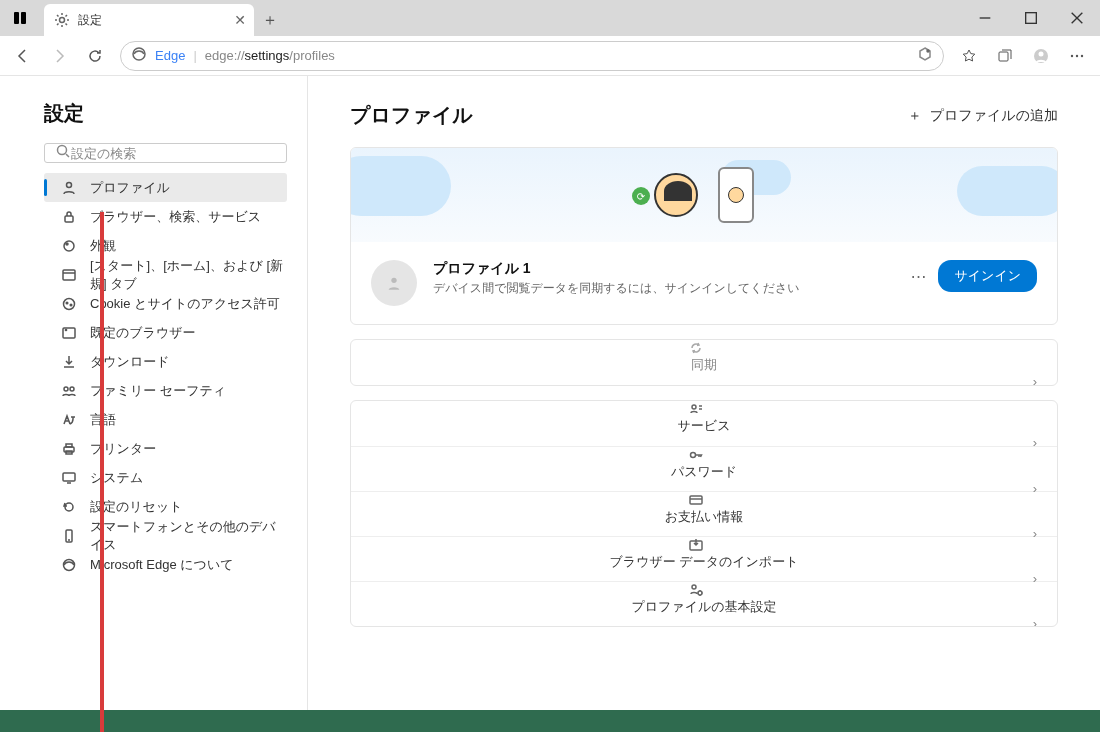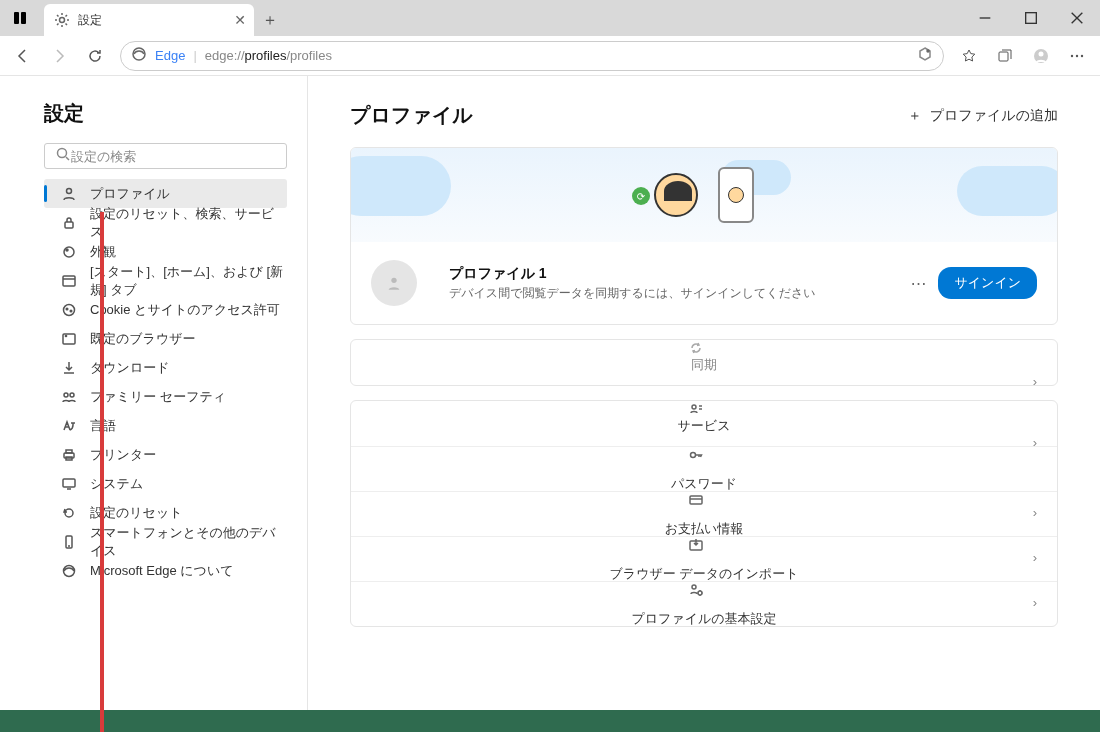--- a/index.html
+++ b/index.html
@@ -26,21 +26,21 @@
 .addr-url { color:#888; }
 .addr-url b { color:#222; font-weight:normal; }
 .addr-right { margin-left:auto; display:flex; gap:6px; }
 
 
 .content { display:flex; height: calc(100% - 76px - 22px); }
 
 
 .sidebar { width:308px; padding: 24px 20px 0 44px; border-right:1px solid #e5e5e5; position:relative;}
 .sidebar h1 { font-size:20px; font-weight:600; margin-bottom:16px; color:#111;}
-.search-box { display:flex;align-items:center;border:1px solid #ccc;border-radius:3px;height:26px;padding:0 10px;margin-bottom:10px;}
+.search-box { display:flex;align-items:center;border:1px solid #ccc;border-radius:3px;height:20px;padding:0 10px;margin-bottom:10px;}
 .search-box input { border:none;outline:none;font-size:13px;flex:1;color:#333;}
 .search-box input::placeholder { color:#888;}
 .nav { list-style:none; }
 .nav li { display:flex;align-items:center;height:29px;font-size:13px;color:#333;padding-left:16px;border-radius:3px;cursor:pointer;position:relative;}
 .nav li.active { background:#eaeaea; }
 .nav li.active::before { content:""; position:absolute;left:0;top:6px;bottom:6px;width:3px;background:#0078d4;border-radius:2px;}
 .nav li .icon { width:18px;height:18px;margin-right:12px;color:#555;display:flex;align-items:center;justify-content:center;flex-shrink:0;}
 
 
 .main { flex:1; padding: 26px 42px 0 42px; overflow:auto;}
@@ -53,30 +53,30 @@
 .cloud { position:absolute;background:#cfe8fb;border-radius:50px;}
 .cloud.c1 { width:120px;height:60px;left:-20px;top:8px;}
 .cloud.c2 { width:110px;height:50px;right:-10px;top:18px;}
 .cloud.c3 { width:70px;height:35px;left:370px;top:12px;}
 .hero-center { position:absolute;left:50%;top:50%;transform:translate(-50%,-50%);display:flex;align-items:center;gap:20px;}
 .avatar-ill { width:44px;height:44px;border-radius:50%;background:#ffd89e;border:2px solid #333;position:relative;}
 .avatar-ill::after{content:"";position:absolute;top:6px;left:8px;width:28px;height:20px;background:#333;border-radius:50% 50% 0 0;}
 .phone-ill { width:36px;height:56px;border:2px solid #888;border-radius:6px;background:#fff;display:flex;align-items:center;justify-content:center;}
 .sync-badge { width:18px;height:18px;border-radius:50%;background:#4caf50;color:#fff;font-size:10px;display:flex;align-items:center;justify-content:center;}
 
-.profile-row { display:flex;align-items:center;padding:18px 20px;gap:32px;}
+.profile-row { display:flex;align-items:flex-start;padding:18px 20px;gap:16px;}
 .avatar { width:46px;height:46px;border-radius:50%;background:#e5e5e5;display:flex;align-items:center;justify-content:center;color:#aaa;}
 .profile-text .title { font-size:14px;font-weight:600;color:#111;}
 .profile-text .sub { font-size:12px;color:#666;margin-top:2px;}
 .profile-actions { margin-left:auto;display:flex;align-items:center;gap:12px;}
 .dots { color:#666;font-size:16px;cursor:pointer;}
 .signin-btn { background:#0078d4;color:#fff;border:none;border-radius:13px;padding:7px 16px;font-size:13px;cursor:pointer;}
 
 .list-card .row { display:flex;align-items:center;height:45px;padding:0 20px;font-size:13px;color:#333;cursor:pointer;flex-direction:column;}
-.list-card .row + .row { border-top:1px solid #eee;gap:12px;}
+.list-card .row + .row { border-top:1px solid #eee;}
 .list-card .row .icon { width:18px;height:18px;margin-right:16px;color:#666;display:flex;align-items:center;justify-content:center;}
 .list-card .row .chev { margin-left:auto;color:#888;}
 .list-card .row.sync { color:#888;}
 .list-card .row.sync .icon { color:#aaa;}
 
 
 .red-line { position:absolute; left:100px; top:212px; width:4px; height:520px; background:#d83b3b; z-index:50;}
 
 
 .bottom-bar { position:absolute; left:0; right:0; bottom:0; height:22px; background:#2f6b4f;}
@@ -143,21 +143,21 @@
         <path d="M13 8a5 5 0 11-1.5-3.5M13 2v3h-3" fill="none" stroke="currentColor" stroke-width="1.5"></path>
       </svg>
     </div>
   <div class="addr-bar">
     <span class="icon"><svg viewBox="0 0 16 16">
           <circle cx="8" cy="8" r="6" fill="none" stroke="#666" stroke-width="1.5"></circle>
           <path d="M3 8c2-4 8-4 10 0" fill="none" stroke="#666"></path>
         </svg></span>
     <span class="addr-id">Edge</span>
     <span class="addr-sep">|</span>
-    <span class="addr-url"><span>edge://</span><b>profiles</b><span>/profiles</span></span>
+    <span class="addr-url"><span>edge://</span><b>settings</b><span>/profiles</span></span>
     <span class="addr-right">
       <span class="icon"><svg viewBox="0 0 16 16">
             <path d="M8 2l5 3v6l-5 3-5-3V5z" fill="none" stroke="#888"></path>
             <circle cx="11" cy="5" r="1" fill="#888"></circle>
           </svg></span>
     </span>
   </div>
   <div class="tool-btn">
       <svg viewBox="0 0 16 16">
         <path d="M8 2l1.8 3.6 4 .6-2.9 2.8.7 4L8 11.2 4.4 13l.7-4L2.2 6.2l4-.6z" fill="none" stroke="currentColor"></path>
@@ -205,21 +205,21 @@
           </span>
           <span>プロファイル</span>
         </li>
       <li>
           <span class="icon">
             <svg viewBox="0 0 16 16">
               <rect x="4" y="7" width="8" height="6" rx="1"></rect>
               <path d="M6 7V5a2 2 0 014 0v2"></path>
             </svg>
           </span>
-          <span>設定のリセット、検索、サービス</span>
+          <span>ブラウザー、検索、サービス</span>
         </li>
       <li>
           <span class="icon">
             <svg viewBox="0 0 16 16">
               <circle cx="8" cy="8" r="5"></circle>
               <circle cx="6" cy="6" r="1" fill="currentColor"></circle>
             </svg>
           </span>
           <span>外観</span>
         </li>

